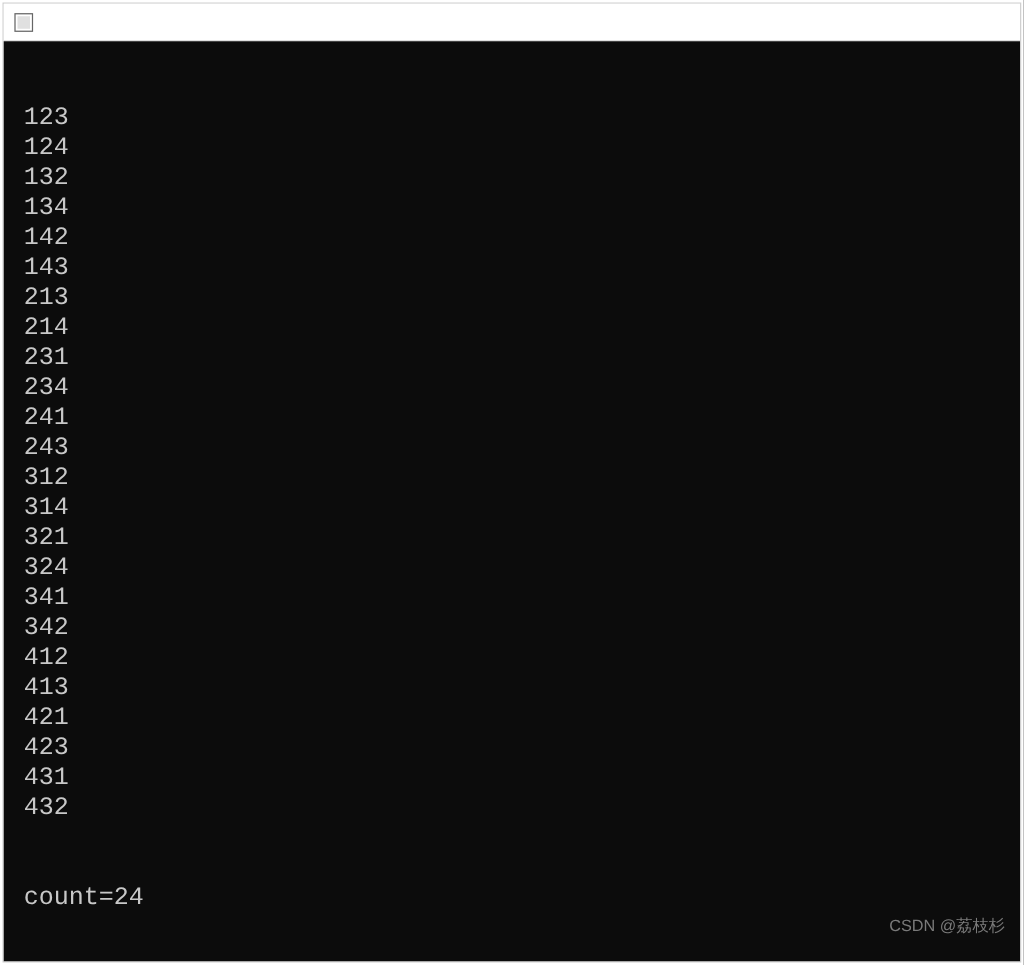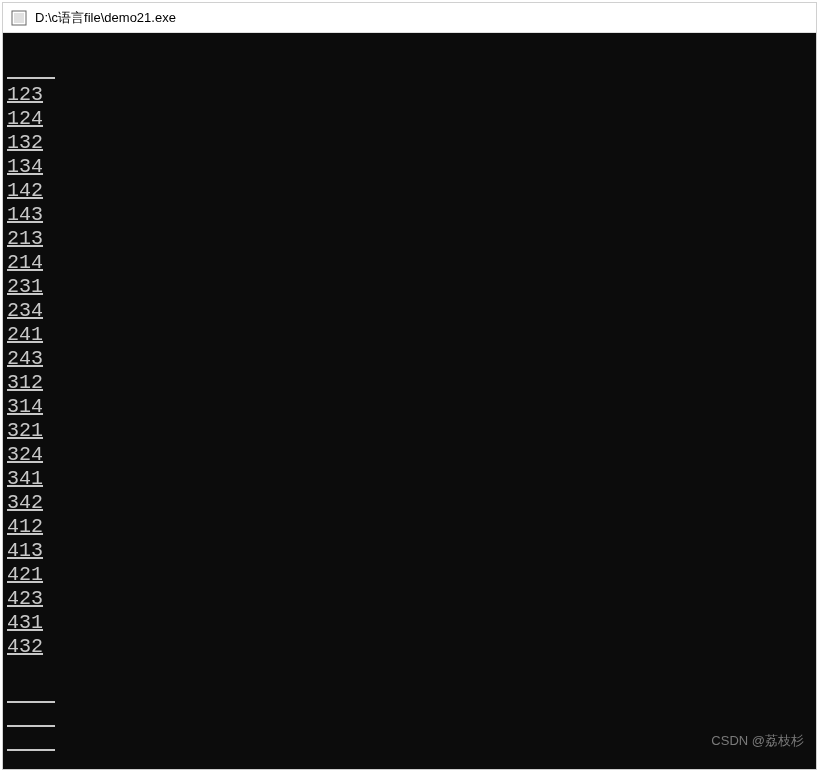--- a/index.html
+++ b/index.html
@@ -48,25 +48,24 @@
       font-size: 13px;
       color: #000000;
     }
     .terminal {
       flex: 1;
       background: #0c0c0c;
       color: #c8c8c8;
       font-family: "NSimSun", "SimSun", "Courier New", monospace;
       font-size: 20px;
       line-height: 24px;
-      padding: 2px 4px;
+      padding: 2px 16px;
       white-space: pre;
       overflow: hidden;
       position: relative;
-      text-decoration: underline;
     }
     .output-line {
       display: block;
       height: 24px;
     }
     .watermark {
       position: absolute;
       bottom: 16px;
       right: 12px;
       color: #7a7a7a;
@@ -78,22 +77,22 @@
 <body>
 
 <div class="window">
   <div class="titlebar">
     <span class="titlebar-icon">
       <svg viewBox="0 0 16 16">
         <rect x="1" y="1" width="14" height="14" fill="none" stroke="#666" stroke-width="1"></rect>
         <rect x="3" y="3" width="10" height="10" fill="#e0e0e0"></rect>
       </svg>
     </span>
-    <span class="titlebar-title">D:\c语言file\demo21.exe</span>
   </div>
   <div class="terminal">
     <div id="output-container"><span class="output-line">123</span><span class="output-line">124</span><span class="output-line">132</span><span class="output-line">134</span><span class="output-line">142</span><span class="output-line">143</span><span class="output-line">213</span><span class="output-line">214</span><span class="output-line">231</span><span class="output-line">234</span><span class="output-line">241</span><span class="output-line">243</span><span class="output-line">312</span><span class="output-line">314</span><span class="output-line">321</span><span class="output-line">324</span><span class="output-line">341</span><span class="output-line">342</span><span class="output-line">412</span><span class="output-line">413</span><span class="output-line">421</span><span class="output-line">423</span><span class="output-line">431</span><span class="output-line">432</span></div>
+    <span class="output-line">count=24</span>
     
     
     
     <div class="watermark">CSDN @荔枝杉</div>
   </div>
 </div>
 
 </body></html>

